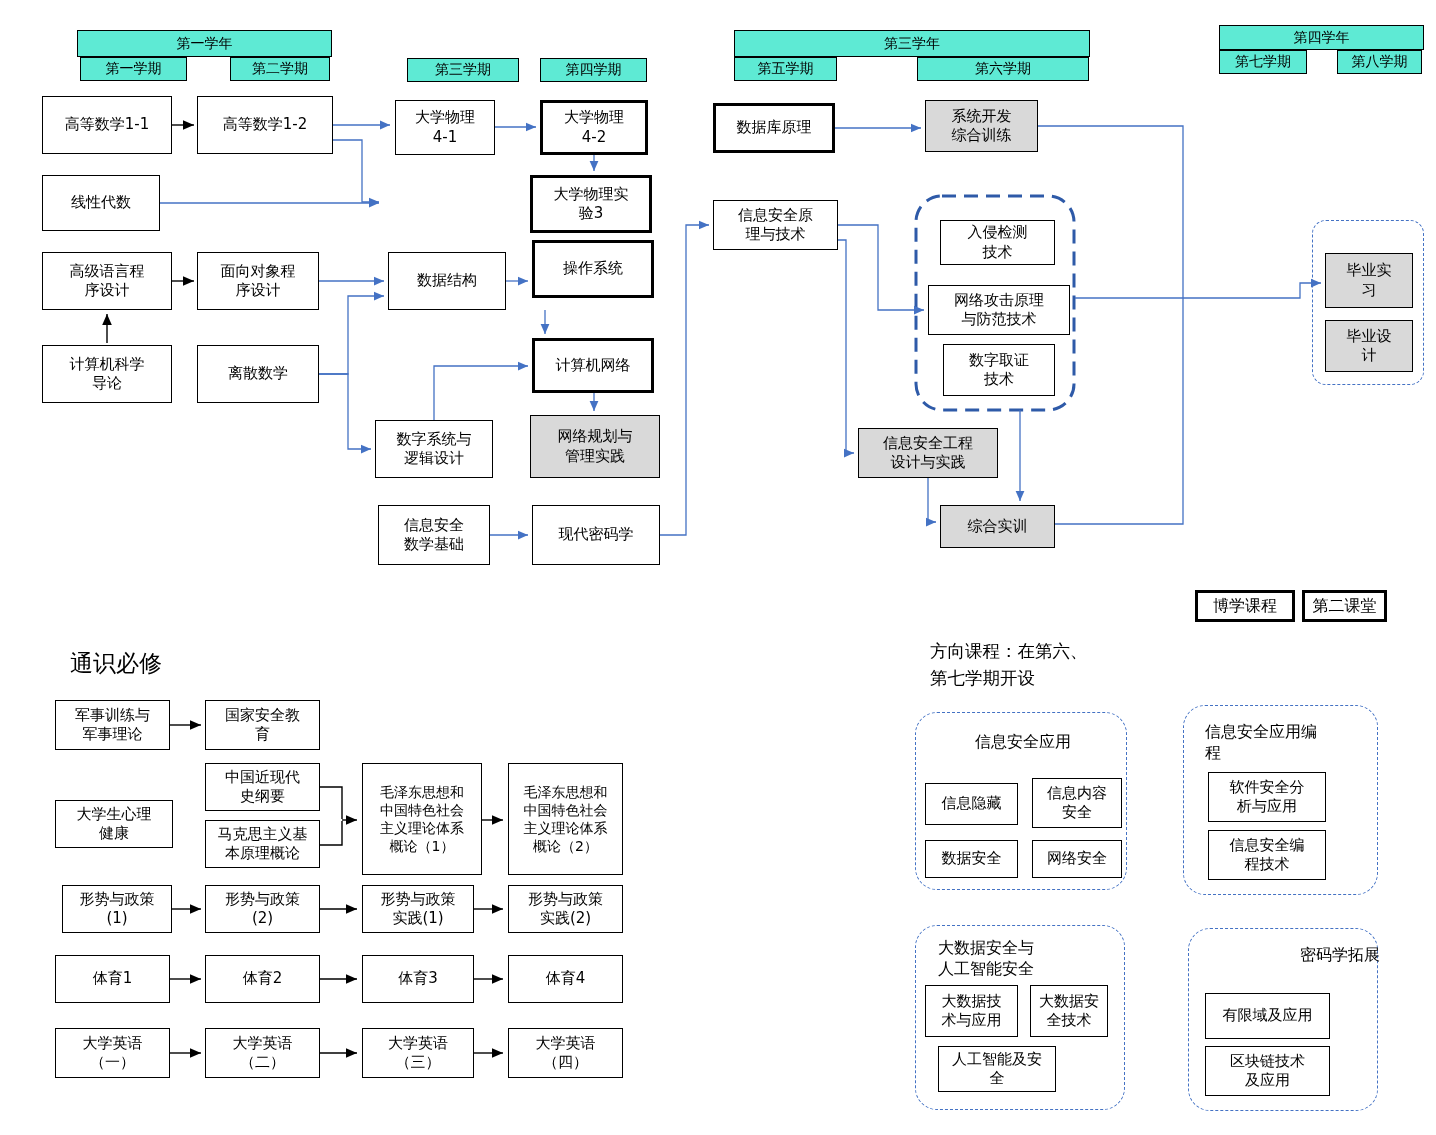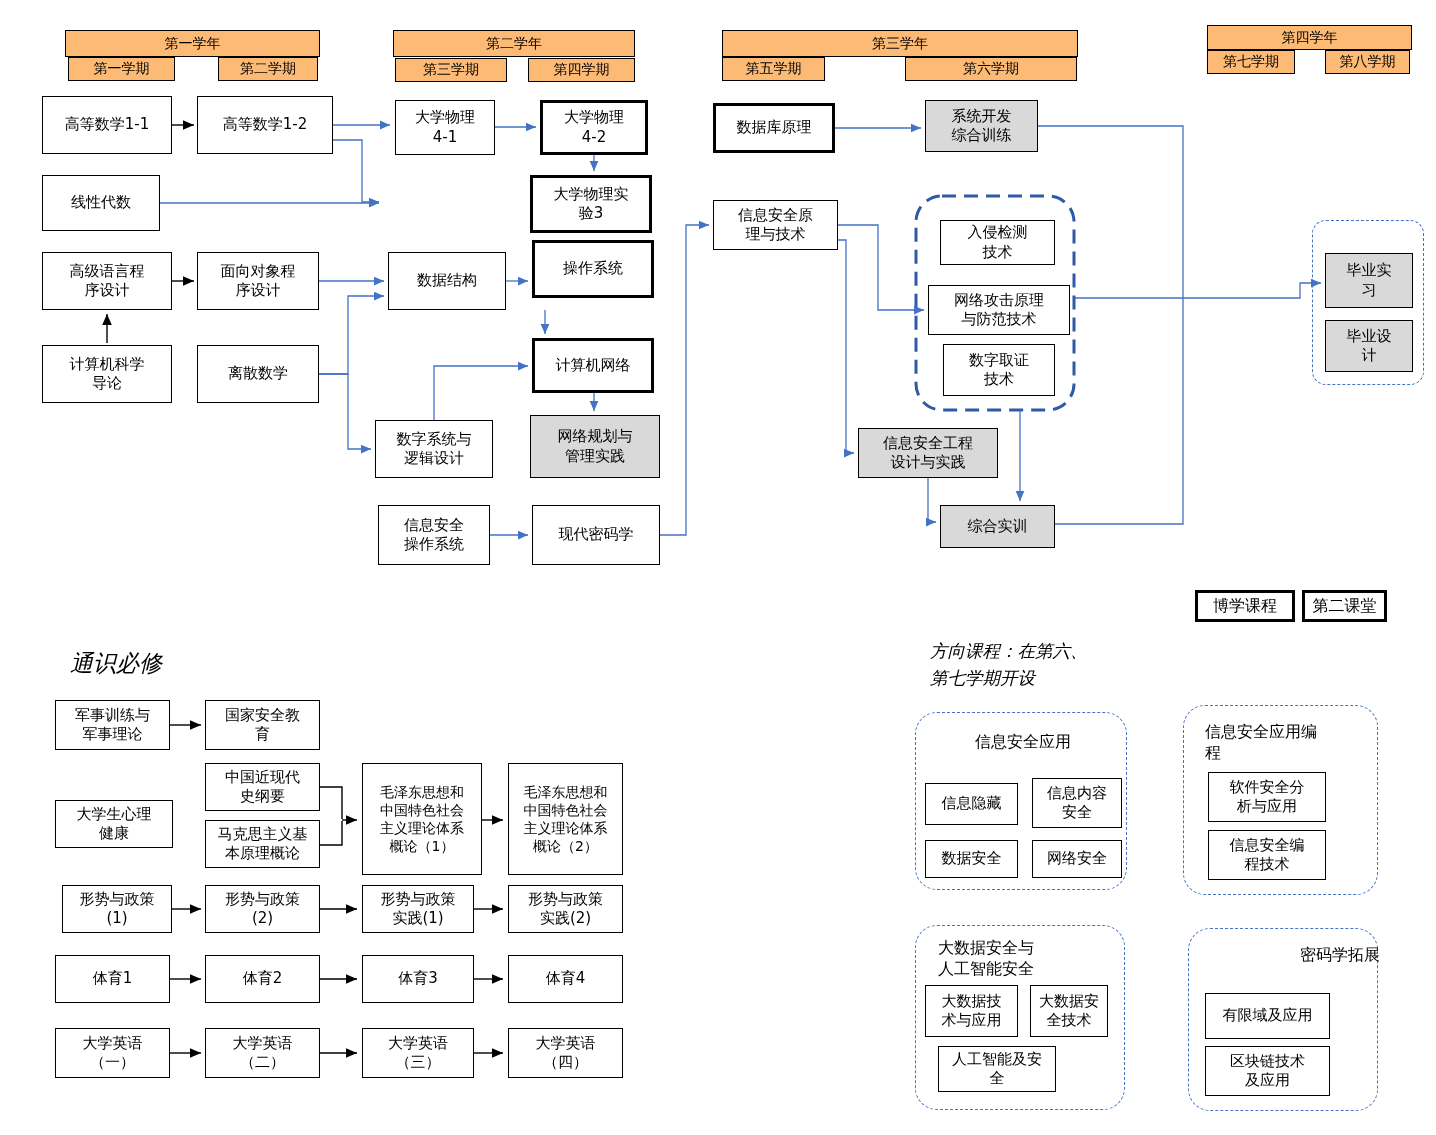--- a/index.html
+++ b/index.html
@@ -5,37 +5,36 @@
   * { margin:0; padding:0; box-sizing:border-box; }
   html,body { background:#fff; }
   body { font-family:"DejaVu Sans","Liberation Sans",sans-serif; color:#000; }
   .canvas { position:relative; width:1436px; height:1135px; background:#fff; overflow:hidden; }
   .edges { position:absolute; left:0; top:0; width:1436px; height:1135px; pointer-events:none; }
   .nd { position:absolute; background:#fff; border:1.6px solid #000; display:flex; align-items:center; justify-content:center;
         text-align:center; font-size:15px; line-height:1.3; padding:2px 4px; white-space:pre-line; }
   .bold { border-width:3px; }
   .gray { background:#d9d9d9; }
   .thin { border-width:1px; }
-  .hdr { position:absolute; background:#fdba74; border:1px solid #000; display:flex; align-items:center; justify-content:center;
-         font-size:14px; white-space:pre-line; }
+  .hdr { position:absolute; background:#5eead4; border:1px solid #000; display:flex; align-items:center; justify-content:center;
+         font-size:14px; white-space:pre-line;margin-left:12px; }
   .dashthin { position:absolute; border:1.5px dashed #4472c4; border-radius:14px; background:transparent; }
   .dircontainer { position:absolute; border:1.5px dashed #4472c4; border-radius:22px; background:transparent; }
-  .freetext { position:absolute; white-space:pre-line;font-style:italic; }
+  .freetext { position:absolute; white-space:pre-line; }
   .dirtitle { position:absolute; font-size:16px; text-align:center; white-space:pre-line; }
 </style>
 </head>
 <body>
 
 <div class="canvas">
 
   <div class="hdr" style="left:65px;top:30px;width:255px;height:27px">第一学年</div>
   <div class="hdr" style="left:68px;top:57px;width:107px;height:24px">第一学期</div>
   <div class="hdr" style="left:218px;top:57px;width:100px;height:24px">第二学期</div>
 
-  <div class="hdr" style="left:393px;top:30px;width:242px;height:27px">第二学年</div>
   <div class="hdr" style="left:395px;top:58px;width:112px;height:24px">第三学期</div>
   <div class="hdr" style="left:528px;top:58px;width:107px;height:24px">第四学期</div>
 
   <div class="hdr" style="left:722px;top:30px;width:356px;height:27px">第三学年</div>
   <div class="hdr" style="left:722px;top:57px;width:103px;height:24px">第五学期</div>
   <div class="hdr" style="left:905px;top:57px;width:172px;height:24px">第六学期</div>
 
   <div class="hdr" style="left:1207px;top:25px;width:205px;height:25px">第四学年</div>
   <div class="hdr" style="left:1207px;top:50px;width:88px;height:24px">第七学期</div>
   <div class="hdr" style="left:1325px;top:50px;width:85px;height:24px">第八学期</div>
@@ -50,21 +49,21 @@
   <div class="nd" style="left:197px;top:252px;width:122px;height:58px">面向对象程
 序设计</div>
   <div class="nd" style="left:197px;top:345px;width:122px;height:58px">离散数学</div>
 
   <div class="nd" style="left:395px;top:100px;width:100px;height:55px">大学物理
 4-1</div>
   <div class="nd" style="left:388px;top:252px;width:118px;height:58px">数据结构</div>
   <div class="nd" style="left:375px;top:420px;width:118px;height:58px">数字系统与
 逻辑设计</div>
   <div class="nd" style="left:378px;top:505px;width:112px;height:60px">信息安全
-操作系统</div>
+数学基础</div>
 
   <div class="nd bold" style="left:540px;top:100px;width:108px;height:55px">大学物理
 4-2</div>
   <div class="nd bold" style="left:530px;top:175px;width:122px;height:58px">大学物理实
 验3</div>
   <div class="nd bold" style="left:532px;top:240px;width:122px;height:58px">操作系统</div>
   <div class="nd bold" style="left:532px;top:338px;width:122px;height:55px">计算机网络</div>
   <div class="nd gray" style="left:530px;top:415px;width:130px;height:63px">网络规划与
 管理实践</div>
   <div class="nd" style="left:532px;top:505px;width:128px;height:60px">现代密码学</div>

